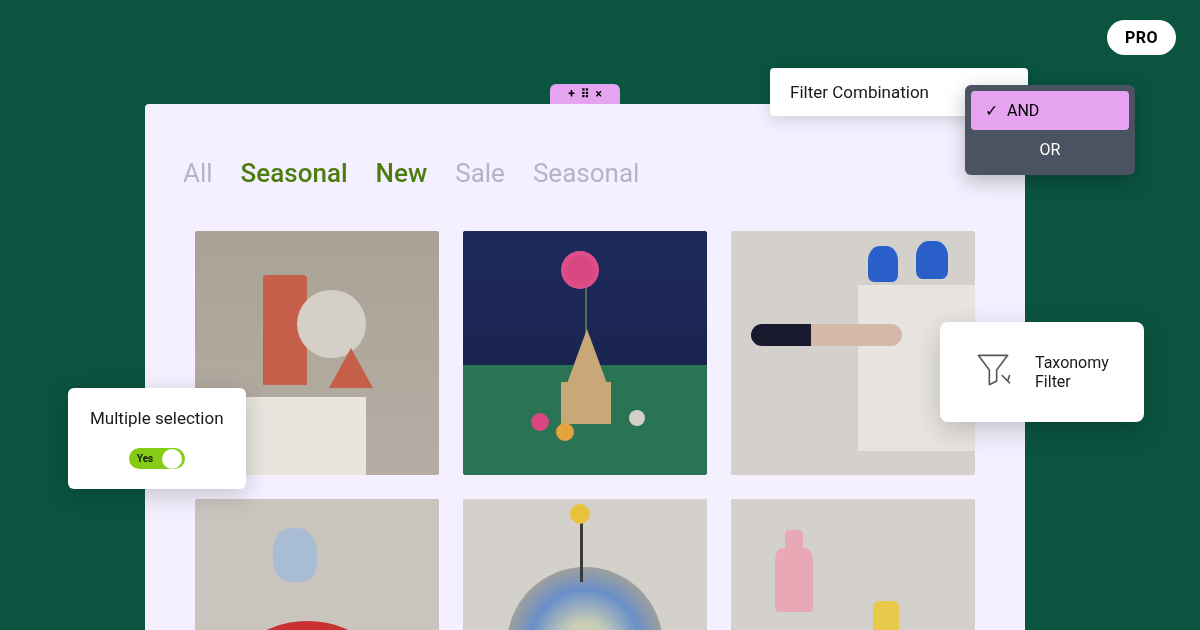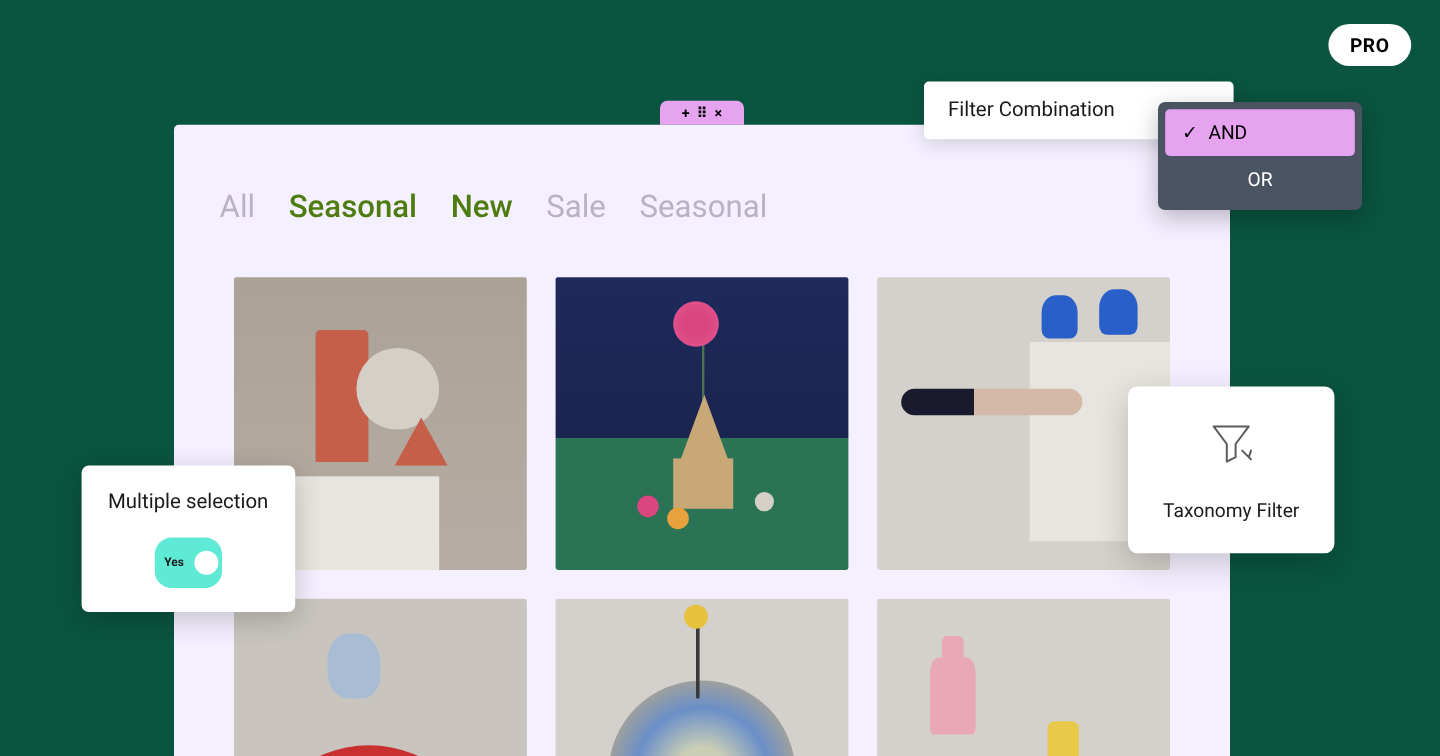--- a/index.html
+++ b/index.html
@@ -209,22 +209,22 @@
       gap: 20px;
       flex-direction: column;
     }
     .multi-card .label {
       font-size: 17px;
       color: #1a1a1a;
     }
     .toggle {
       position: relative;
       width: 56px;
-      height: 42px;
-      background: #5eead4;
+      height: 21px;
+      background: #84cc16;
       border-radius: 14px;
       display: flex;
       align-items: center;
       padding: 0 8px;
     }
     .toggle .knob {
       position: absolute;
       right: 3px;
       width: 20px;
       height: 20px;
@@ -281,27 +281,27 @@
     }
     .logic-option:not(.selected) {
       justify-content: center;
     }
 
     
     .taxonomy-card {
       position: absolute;
       top: 322px;
       left: 940px;
-      width: 172px;
+      width: 204px;
       background: #fff;
       border-radius: 8px;
       box-shadow: 0 8px 28px rgba(0,0,0,0.2);
-      padding: 26px 3px;
-      display: flex;
-      flex-direction: column;
+      padding: 26px 31px;
+      display: flex;
+      flex-direction: row;
       align-items: center;
       gap: 20px;
     }
     .taxonomy-card .label {
       font-size: 16px;
       color: #1a1a1a;
     }
     .filter-icon svg {
       width: 44px;
       height: 44px;

